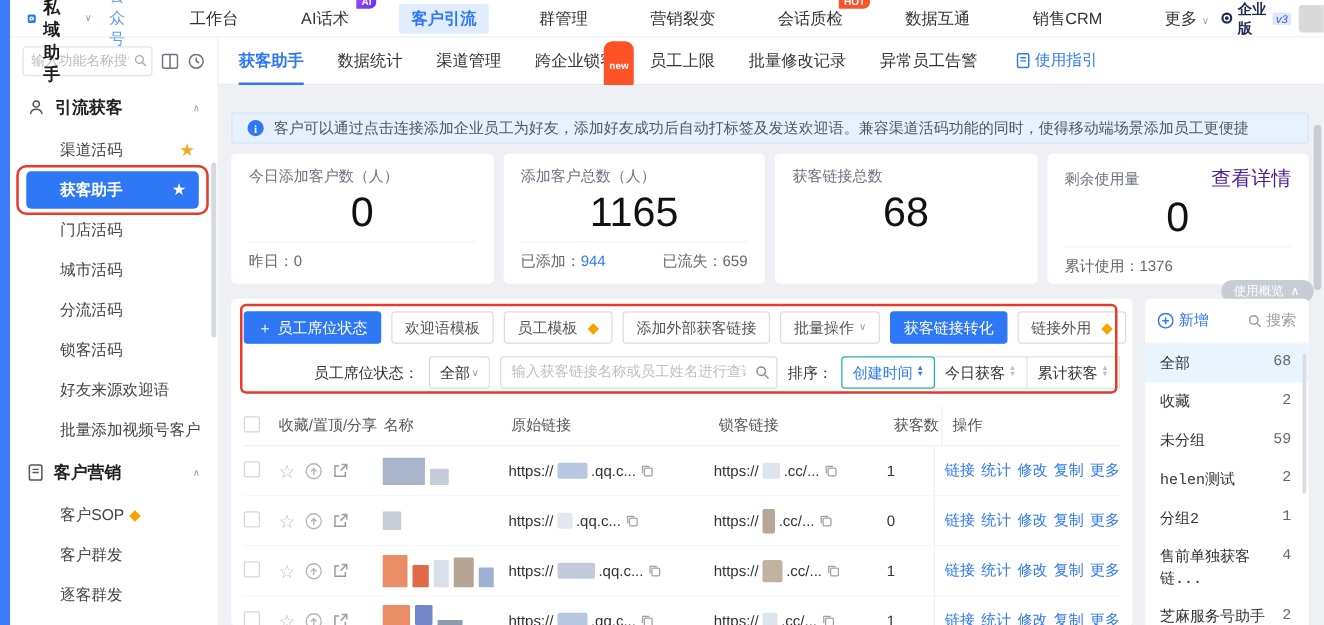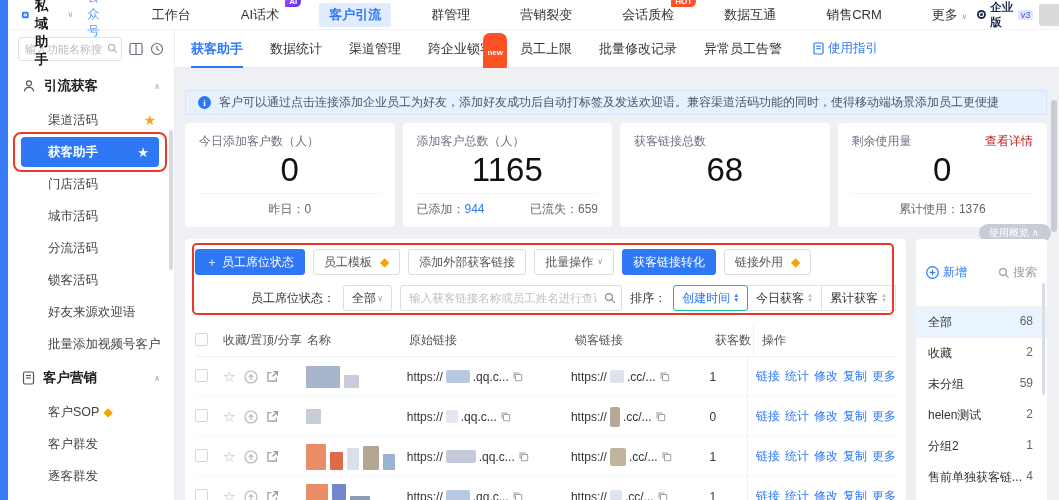--- a/index.html
+++ b/index.html
@@ -66,25 +66,25 @@
 
   .banner { height:25px; background:#e7f1fd; border:1px solid #d2e5fb; border-radius:3px;
     display:flex; align-items:center; gap:8px; padding:0 12px; font-size:12px; color:#4c5666; }
   .info-ic { width:13px; height:13px; border-radius:50%; background:#2e78f6; color:#fff; font-size:9px;
     font-weight:bold; display:inline-flex; align-items:center; justify-content:center; flex:none; font-family:"Liberation Serif",serif; }
 
   .cards { display:flex; gap:8px; margin-top:8px; }
   .card { flex:1; background:#fff; border-radius:4px; padding:10px 14px 6px; height:104px; }
   .card-head { display:flex; justify-content:space-between; align-items:center; }
   .card-title { font-size:12px; color:#6b7280; }
-  .card-link { font-size:12px; color:#b91c1c; }
+  .card-link { font-size:16px; color:#4c1d95; }
   .card-value { text-align:center; font-size:33px; color:#111; line-height:38px; margin:1px 0 4px; }
   .card-foot { border-top:1px solid #f3f4f6; padding-top:7px; display:flex; justify-content:space-between;
     font-size:12px; color:#666; }
-  .card-foot.single { justify-content:center; }
+  .card-foot.single { justify-content:flex-start; }
   .fv-blue { color:#2e78f6; }
 
   .body-row { display:flex; gap:10px; margin-top:12px; height:262px; }
   .panel { flex:1; background:#fff; border-radius:4px; padding:8px 10px; position:relative; overflow:hidden; }
 
   .toolbar-wrap { position:relative; padding:2px 0; }
   .ring-toolbar { left:-3px; right:2px; top:-4px; bottom:-2px; border-radius:5px; }
   .btn-row { display:flex; gap:8px; align-items:center; }
   .btn { height:26px; line-height:24px; font-size:12px; padding:0 10px; border-radius:3px;
     border:1px solid #dcdcdc; color:#555; background:#fff; display:inline-flex; align-items:center; gap:4px; white-space:nowrap; }
@@ -117,23 +117,23 @@
   .c-orig { width:166px; display:flex; align-items:center; gap:3px; overflow:hidden; white-space:nowrap; }
   .c-lock { width:140px; display:flex; align-items:center; gap:3px; overflow:hidden; white-space:nowrap; }
   .c-num { width:38px; }
   .c-act { flex:1; border-left:1px solid #f0f1f3; padding-left:8px; display:flex; gap:5px; align-self:stretch; align-items:center; }
   .c-act a { color:#2e78f6; text-decoration:none; white-space:nowrap; }
   .blk { display:inline-block; width:24px; height:13px; background:#ccd6e6; border-radius:2px; flex:none; }
   .star { color:#b9b9b9; font-size:15px; }
   .iconb { display:inline-flex; }
 
   
-  .gwrap { width:131px; display:flex; flex-direction:column; gap:8px; position:relative; }
+  .gwrap { width:131px; display:flex; flex-direction:column; gap:8px; position:relative;font-family:Liberation Mono, monospace; }
   .gcard { background:#fff; border-radius:4px; padding-bottom:4px; position:relative; }
-  .ghead { display:flex; justify-content:space-between; align-items:center; padding:25px 10px; border-bottom:1px solid #f2f3f5;gap:11px; }
+  .ghead { display:flex; justify-content:space-between; align-items:center; padding:9px 10px; border-bottom:1px solid #f2f3f5;gap:11px; }
   .gadd { display:flex; align-items:center; gap:4px; font-size:12px; color:#2e78f6; }
   .gsearch { display:flex; align-items:center; gap:3px; font-size:12px; color:#9aa0a8; }
   .gitem { display:flex; justify-content:space-between; padding:7px 14px 7px 12px; font-size:12px; color:#333; }
   .gitem.active { background:#e9f4fe; }
   .gcount { color:#666; }
   .gscroll { position:absolute; right:2px; top:44px; width:3px; height:112px; background:#dadde2; border-radius:2px; }
   .gpill { position:absolute; right:-4px; top:-15px; background:#c7ccd5; color:#fff; font-size:10px;
     padding:2px 12px 2px 10px; border-radius:9px; white-space:nowrap; }
 </style>
 </head>
@@ -326,20 +326,21 @@
 
       <div class="body-row">
 
         <section class="panel">
           <div class="toolbar-wrap">
             <div class="btn-row">
               <button class="btn primary">
                   <span>＋</span>
                   <span>员工席位状态</span>
                 </button>
+              <button class="btn">欢迎语模板</button>
               <button class="btn">
                   <span>员工模板</span>
                   <span class="gem">◆</span>
                 </button>
               <button class="btn">添加外部获客链接</button>
               <button class="btn">
                   <span>批量操作</span>
                   <span class="chev">∨</span>
                 </button>
               <button class="btn primary">获客链接转化</button>

